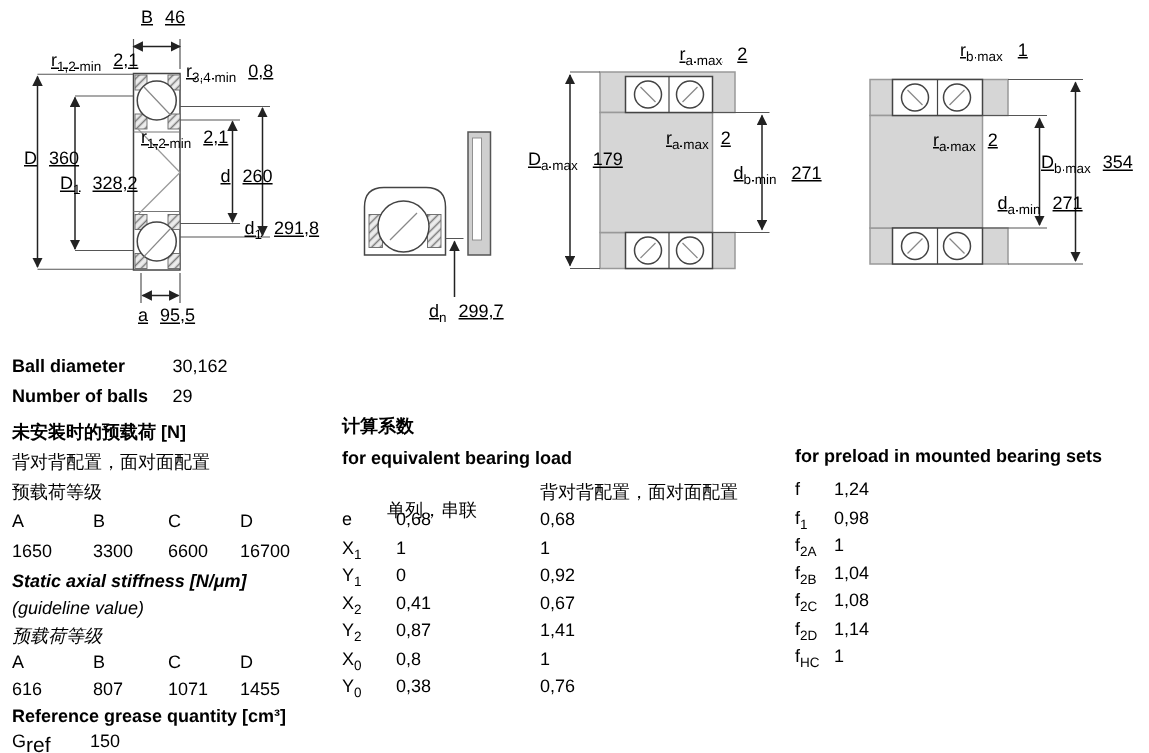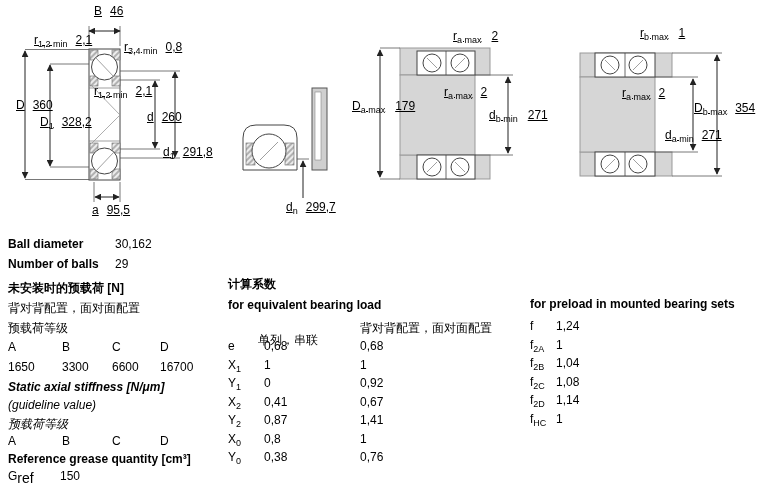--- a/index.html
+++ b/index.html
@@ -226,20 +226,26 @@
   </div>
   <div class="b line18">Static axial stiffness [N/μm]</div>
   <div class="line18">(guideline value)</div>
   <div class="line18">预载荷等级</div>
   <div class="g4 g4s">
     <span class="c c0">A</span>
     <span class="c">B</span>
     <span class="c c2">C</span>
     <span class="c">D</span>
   </div>
+  <div class="g4 g4s">
+    <span class="c c0">616</span>
+    <span class="c">807</span>
+    <span class="c c2">1071</span>
+    <span class="c">1455</span>
+  </div>
   <div class="b" style="height:17px">Reference grease quantity [cm³]</div>
   <div class="gref-row">
     <span class="gl"><span>G</span><sub>ref</sub></span>
     <span>150</span>
   </div>
 </div>
 
 <div class="col" style="left:228px;top:276px;width:300px">
   <div class="calc-title">计算系数</div>
   <div class="calc-title">for equivalent bearing load</div>
@@ -285,20 +291,24 @@
   </div>
 </div>
 
 <div class="col" style="left:530px;top:297px;width:230px">
   <div class="pf-title">for preload in mounted bearing sets</div>
   <div class="pf-row">
     <span class="p0"><span>f</span><sub></sub></span>
     <span>1,24</span>
   </div>
   <div class="pf-row">
+    <span class="p0"><span>f</span><sub>1</sub></span>
+    <span>0,98</span>
+  </div>
+  <div class="pf-row">
     <span class="p0"><span>f</span><sub>2A</sub></span>
     <span>1</span>
   </div>
   <div class="pf-row">
     <span class="p0"><span>f</span><sub>2B</sub></span>
     <span>1,04</span>
   </div>
   <div class="pf-row">
     <span class="p0"><span>f</span><sub>2C</sub></span>
     <span>1,08</span>

